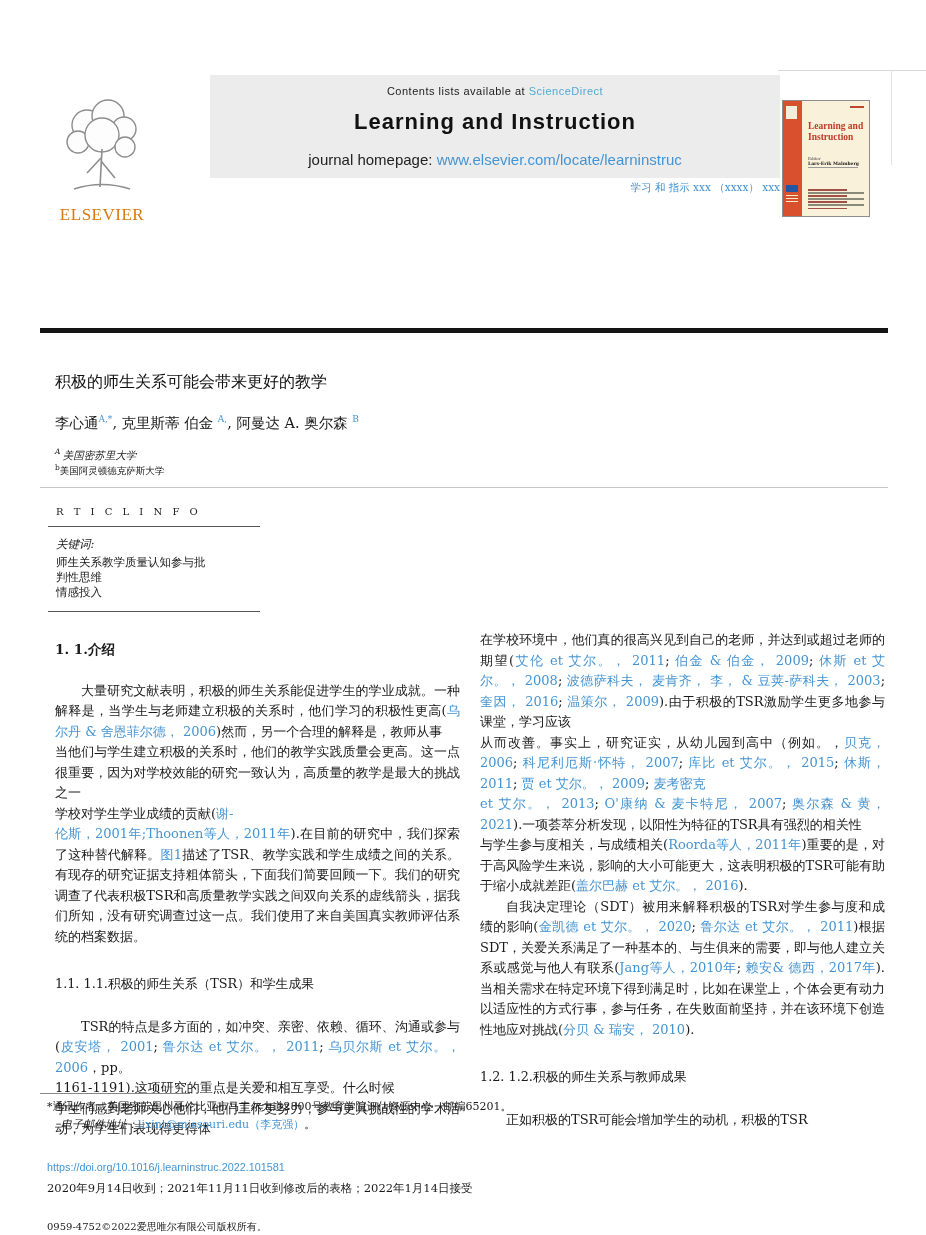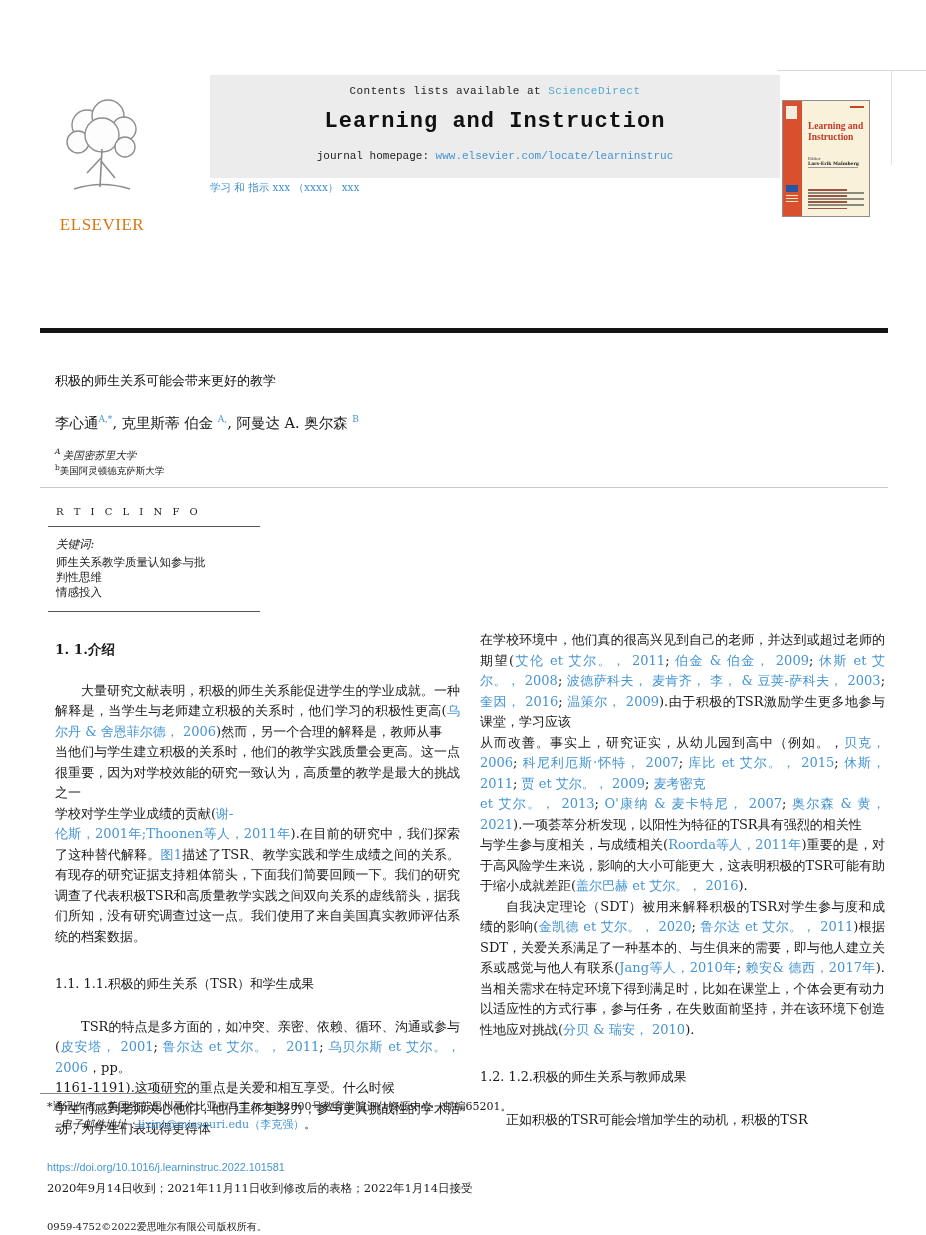--- a/index.html
+++ b/index.html
@@ -7,28 +7,28 @@
   body { width:926px; height:1235px; position:relative; overflow:hidden;
          font-family:"DejaVu Serif","Liberation Serif",serif; color:#1a1a1a; }
   .abs { position:absolute; }
 
   
   .corner-h { left:778px; top:70px; width:148px; height:1px; background:#d8d8d8; }
   .corner-v { left:891px; top:70px; width:1px; height:95px; background:#e3e3e3; }
 
   .logo-block { left:52px; top:95px; width:100px; text-align:center; }
   .logo-word { font-family:"Liberation Serif",serif; font-size:17px; letter-spacing:.5px;
-               color:#d9780f; margin-top:14px; }
+               color:#d9780f; margin-top:4px; }
 
   .jbox { left:210px; top:75px; width:570px; height:103px; background:#ececec;
-          text-align:center; font-family:Liberation Mono, monospace; }
+          text-align:center; font-family:Liberation Sans, sans-serif; }
   .jbox .contents { font-size:11px; color:#222; letter-spacing:.5px; margin-top:10px; }
   .jbox .jtitle { font-size:22px; font-weight:bold; color:#111; letter-spacing:1px; margin-top:12px; }
-  .jbox .homepage { font-size:11px; color:#222; margin-top:16px; }
-  .cnline { left:210px; top:181px; width:570px; text-align:left; font-size:10.5px; color:#3f8fd0; }
+  .jbox .homepage { font-size:15px; color:#222; margin-top:16px; }
+  .cnline { left:210px; top:181px; width:570px; text-align:right; font-size:10.5px; color:#3f8fd0; }
 
   .link { color:#4494d3; cursor:pointer; }
   .link-light { color:#54a8d4; cursor:pointer; }
 
   
   .cover { left:782px; top:100px; width:88px; height:117px; background:#faf1da;
            border:1px solid #8d8d8d; overflow:hidden; }
   .cover .stripe { position:absolute; left:0; top:0; bottom:0; width:19px; background:#d9502e; }
   .cover .slogo { position:absolute; left:3px; top:5px; width:11px; height:13px; background:#f3eddd; }
   .cover .blogo { position:absolute; left:3px; top:84px; width:12px; height:7px; background:#2456a4; }
@@ -43,21 +43,21 @@
   .cover .edsub { position:absolute; left:25px; top:66px; width:50px; height:1px; background:#999; }
   .cover .board { position:absolute; left:25px; top:88px; width:56px; }
   .cover .board div { height:1.5px; margin-bottom:1.6px; background:#8a8a7a; }
   .cover .board div:nth-child(odd) { background:#a05044; width:70%; }
 
   
   .black-bar { left:40px; top:328px; width:848px; height:5px; background:#141414; }
   .rule-light { left:40px; top:487px; width:848px; height:1px; background:#c9c9c9; }
 
   
-  .a-title { left:55px; top:372px; width:820px; font-size:13px; font-weight:500; color:#111; }
+  .a-title { left:55px; top:372px; width:820px; font-size:16px; font-weight:500; color:#111; }
   .a-authors { left:55px; top:414px; width:820px; font-size:14.5px; }
   .a-authors sup { font-size:9px; }
   .a-affs { left:55px; top:447px; width:820px; font-size:10.5px; line-height:1.45; }
   .aff1 { font-style:italic; }
   .aff2 { font-size:9.5px; }
   .a-affs sup { font-size:7.5px; }
 
   
   .artinfo { left:48px; top:506px; width:212px; font-size:11px; }
   .artinfo .head { letter-spacing:3.5px; font-size:10px; color:#222; padding-left:8px; }

